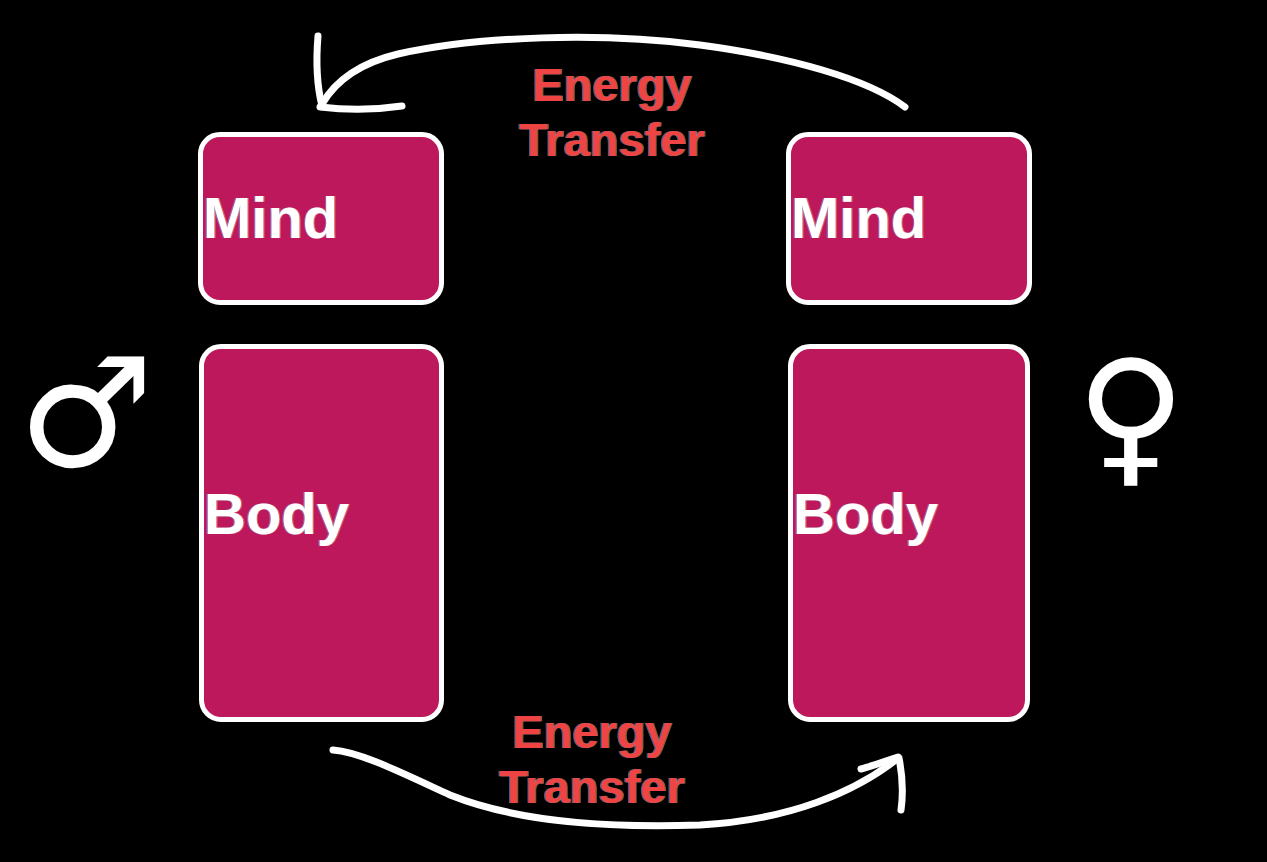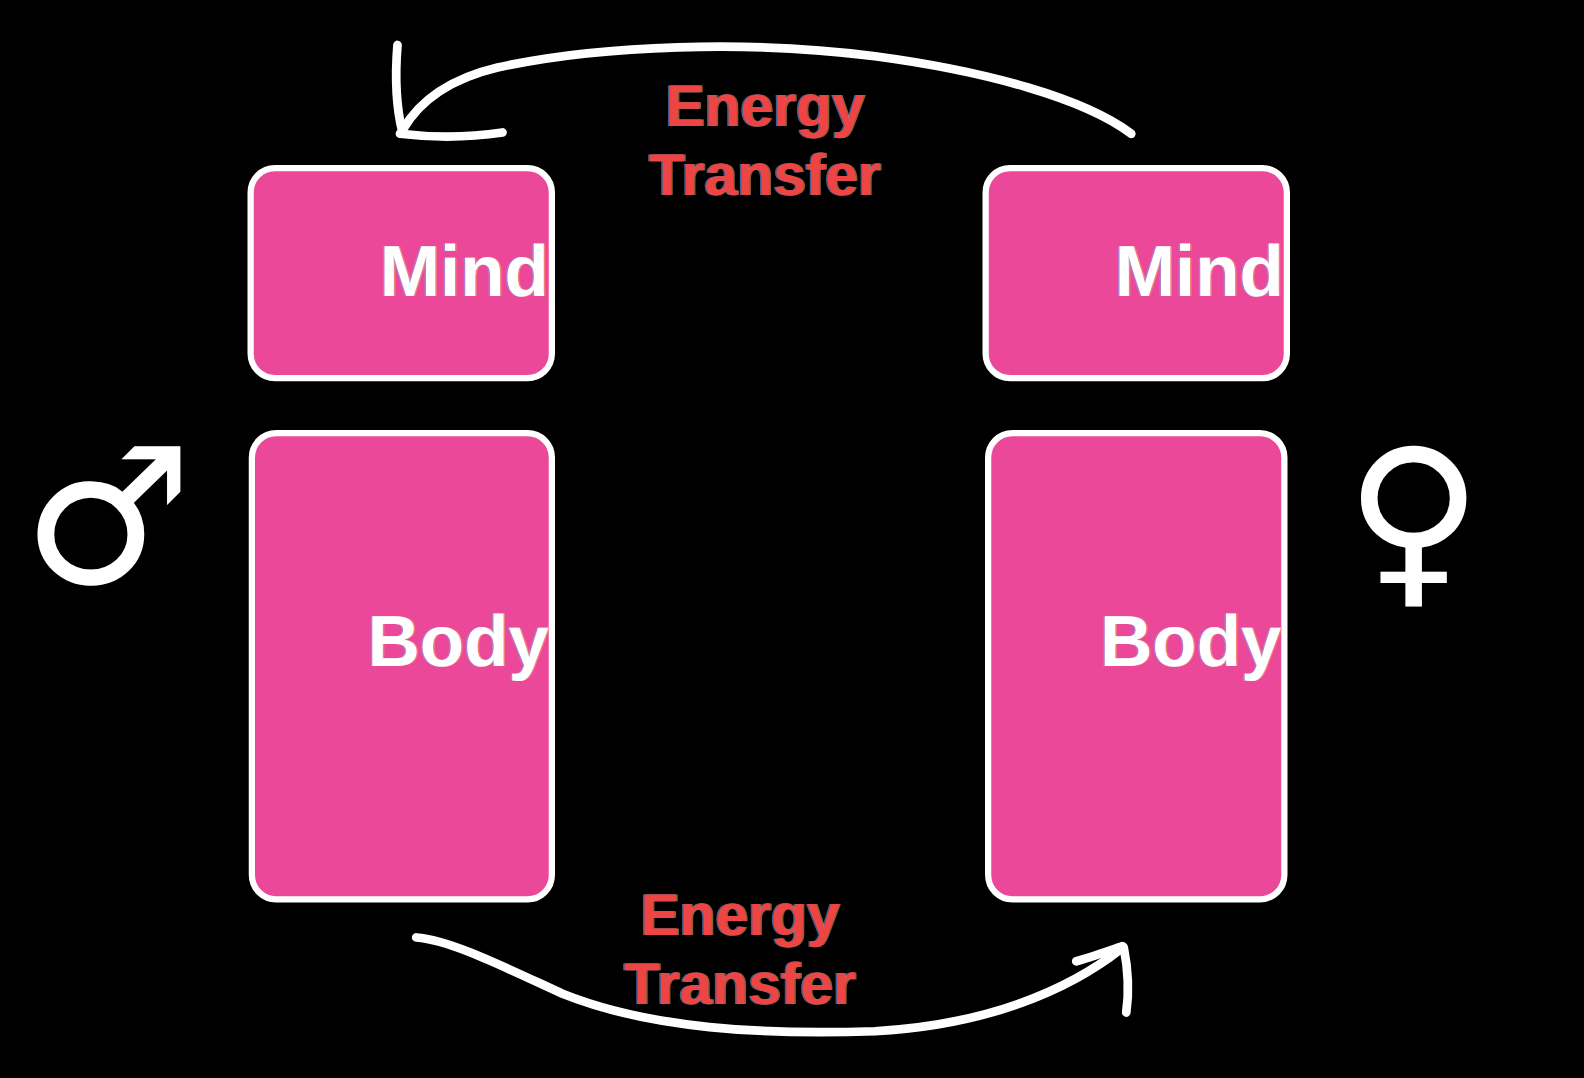--- a/index.html
+++ b/index.html
@@ -13,40 +13,40 @@
     width: 1267px;
     height: 862px;
     background: #000000;
     overflow: hidden;
     font-family: "Liberation Sans", sans-serif;
   }
   .node-box {
     position: absolute;
     box-sizing: border-box;
     border: 5px solid #ffffff;
-    background: #ec4899;
+    background: #be185d;
     display: flex;
     align-items: center;
-    justify-content: flex-end;
+    justify-content: flex-start;
   }
   .node-label {
     color: #ffffff;
     font-family: "Liberation Sans", sans-serif;
     font-weight: bold;
     font-size: 58px;
     line-height: 1;
     letter-spacing: 0px;
     text-shadow: -1.2px 0 rgba(120,170,255,0.55), 1.2px 0 rgba(255,170,90,0.55);
     white-space: nowrap;
   }
   
   .box-mind .node-label { transform: translateY(-1px); }
   
   .box-body { align-items: flex-start; }
-  .box-body .node-label { margin-top: 136px; margin-left: 25px; }
+  .box-body .node-label { margin-top: 136px; }
 
   .gender-symbol {
     position: absolute;
     color: #ffffff;
     font-family: "DejaVu Sans", sans-serif;
     line-height: 1;
     user-select: none;
   }
 
   .edge-label {

